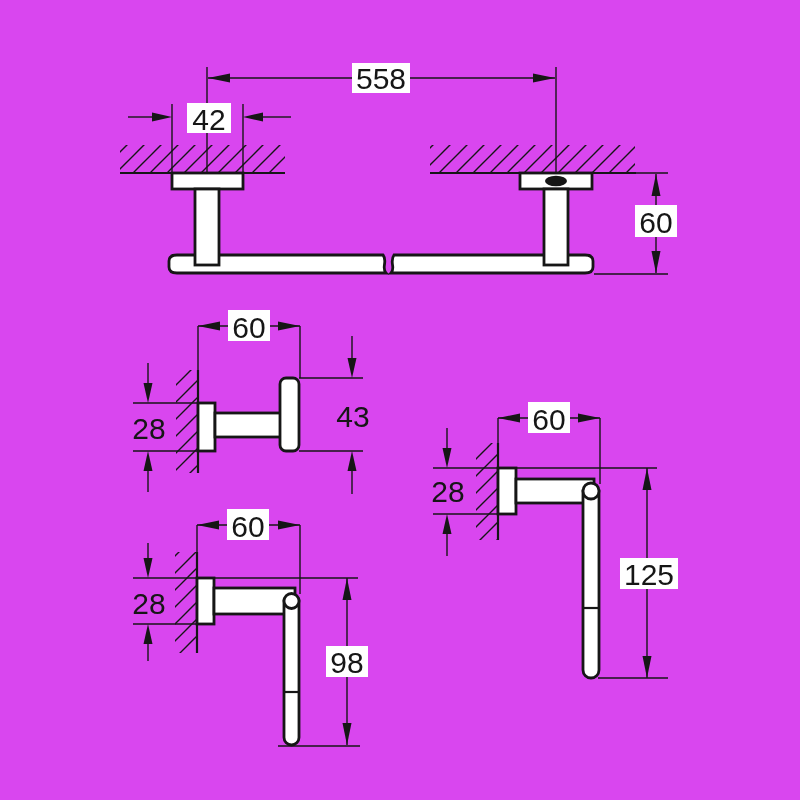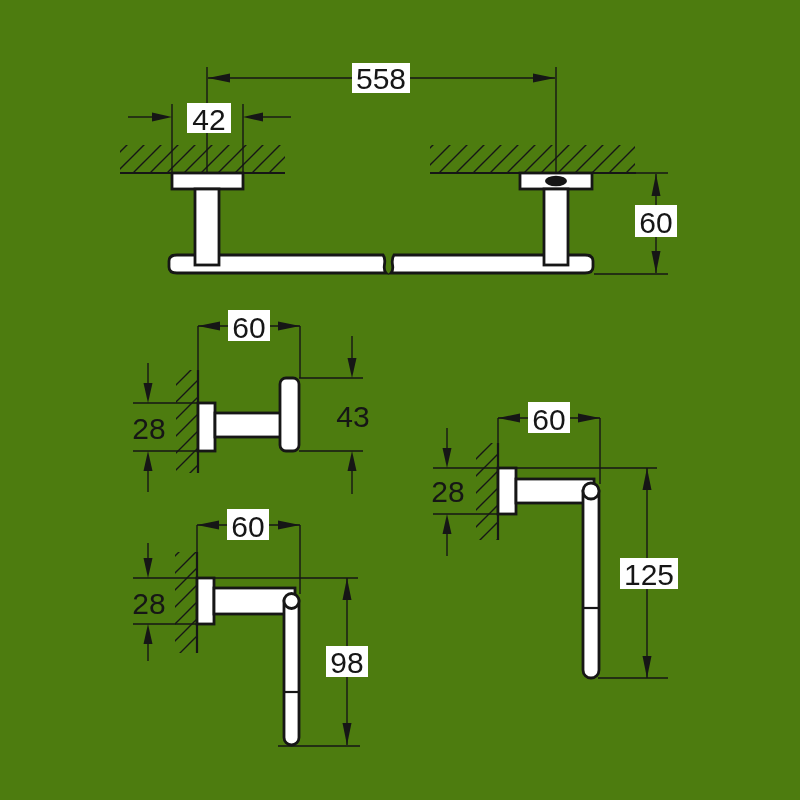--- a/index.html
+++ b/index.html
@@ -1,17 +1,17 @@
 <!DOCTYPE html>
 <html><head>
 <meta charset="utf-8">
 <style>
   html,body{margin:0;padding:0;background:#e8e8e8;}
   .canvas{
-    width:800px;height:800px;background:#4d7c0f;position:relative;
+    width:800px;height:800px;background:#d946ef;position:relative;
     font-family:"Liberation Sans", sans-serif;
   }
   svg{display:block;}
   svg text{
     font-family:"Liberation Sans", sans-serif;
     font-size:30px;
     fill:#161616;
   }
 </style>
 </head>

